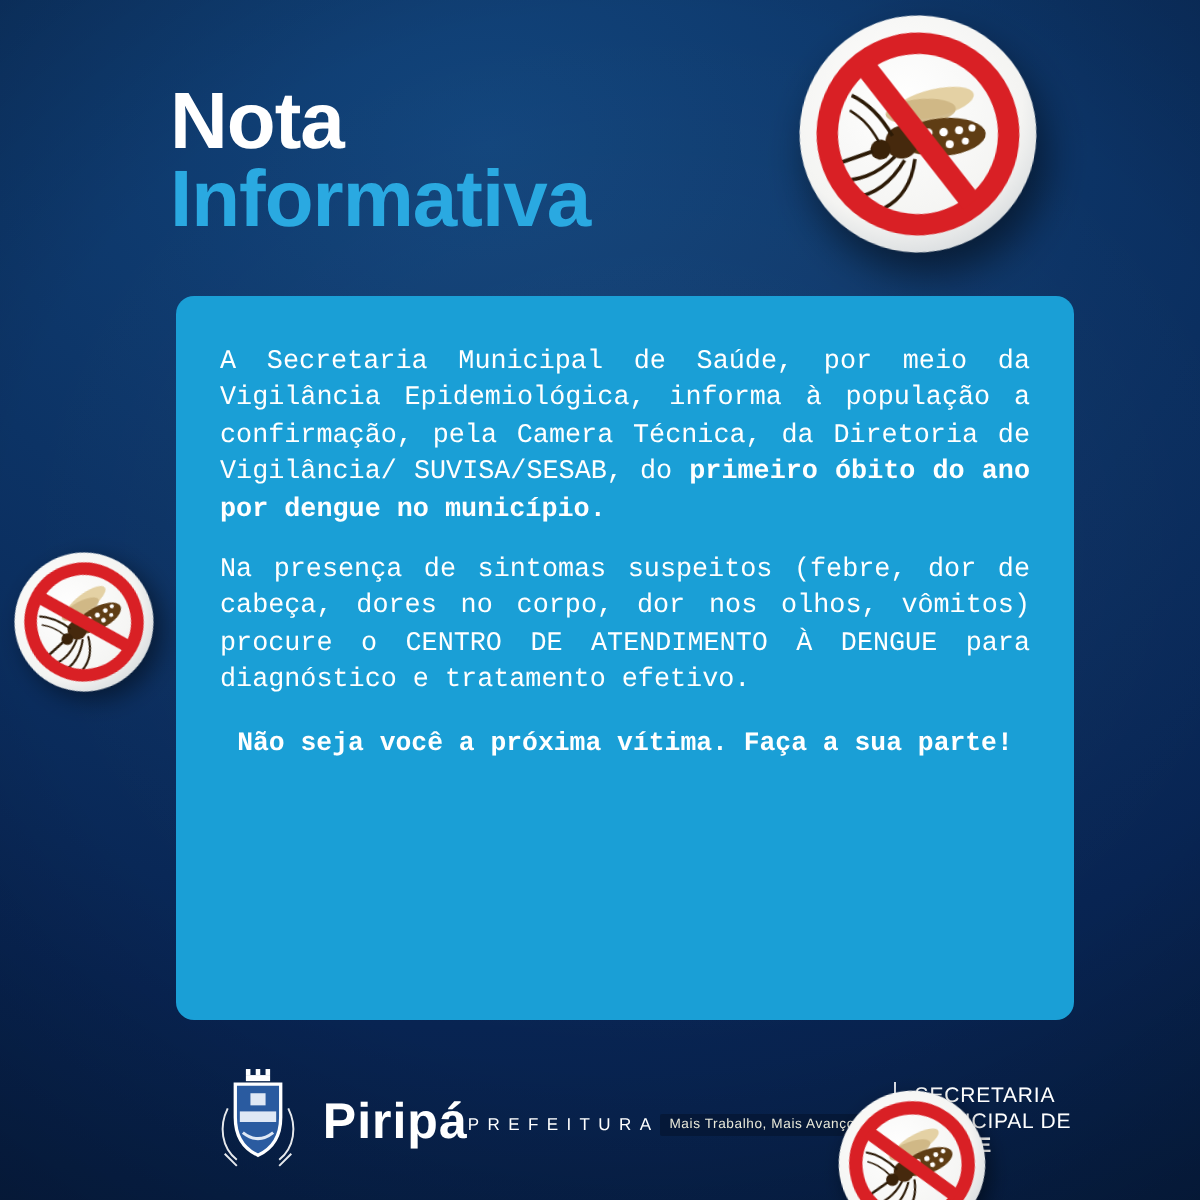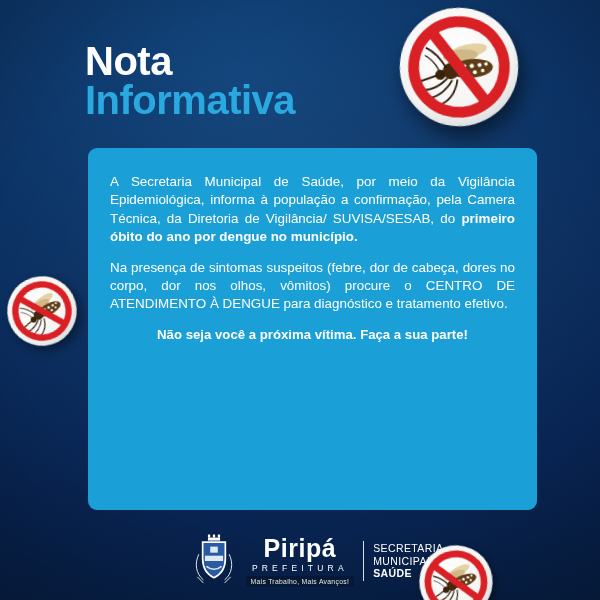--- a/index.html
+++ b/index.html
@@ -17,32 +17,32 @@
   }
   .title { position:absolute; left:85px; top:42px; font-weight:bold; font-size:40px; line-height:39px; letter-spacing:-0.5px; }
   .title .t1 { color:#ffffff; }
   .title .t2 { color:#2aa9e1; }
 
   .panel {
     position:absolute; left:88px; top:148px; width:449px; height:362px;
     background:#1a9fd6; border-radius:9px; box-sizing:border-box;
     padding:25px 22px 18px 22px; color:#ffffff;
   }
-  .panel p { margin:0 0 12px 0; font-size:13.4px; line-height:18.4px; text-align:justify; }
+  .panel p { margin:0 0 12px 0; font-size:13.4px; line-height:18.4px; text-align:justify;font-family:Liberation Mono, monospace; }
   .panel p.last { margin-bottom:0; font-weight:bold; font-size:13.2px; text-align:center; }
   .panel strong { font-weight:bold; }
 
   .badge { position:absolute; }
   .badge-large { left:396px; top:4px; width:126px; height:126px; transform:rotate(7deg); filter:drop-shadow(6px 10px 10px rgba(0,0,0,0.5)); }
   .badge-left { left:5px; top:274px; width:74px; height:74px; transform:rotate(-16deg); filter:drop-shadow(3px 5px 6px rgba(0,0,0,0.45)); }
   .badge-bottom { left:417px; top:543px; width:78px; height:78px; transform:rotate(-9deg); filter:drop-shadow(2px 4px 5px rgba(0,0,0,0.45)); }
 
   .footer { position:absolute; left:0; right:0; top:533px; display:flex; justify-content:center; align-items:center; gap:9px; }
   .crest { width:46px; height:56px; flex:0 0 auto; }
-  .brand { display:flex; flex-direction:column; align-items:center;text-align:right; }
+  .brand { display:flex; flex-direction:row; align-items:center;text-align:right; }
   .brand .city { font-size:25px; font-weight:bold; color:#ffffff; line-height:25px; letter-spacing:0.5px; }
   .brand .pref { font-size:8.5px; color:#ffffff; letter-spacing:4.2px; margin-top:2px; }
   .brand .tagline { font-size:6.8px; color:#e9e9da; background:rgba(3,18,42,0.55); padding:2px 5px; margin-top:3px; letter-spacing:0.3px; border-radius:1px; }
   .vdivider { width:1px; height:40px; background:rgba(255,255,255,0.85); }
   .dept { font-size:10.5px; line-height:12.5px; color:#ffffff; letter-spacing:0.4px; }
   .dept .bold { font-weight:bold; }
 </style>
 </head>
 <body>
 

